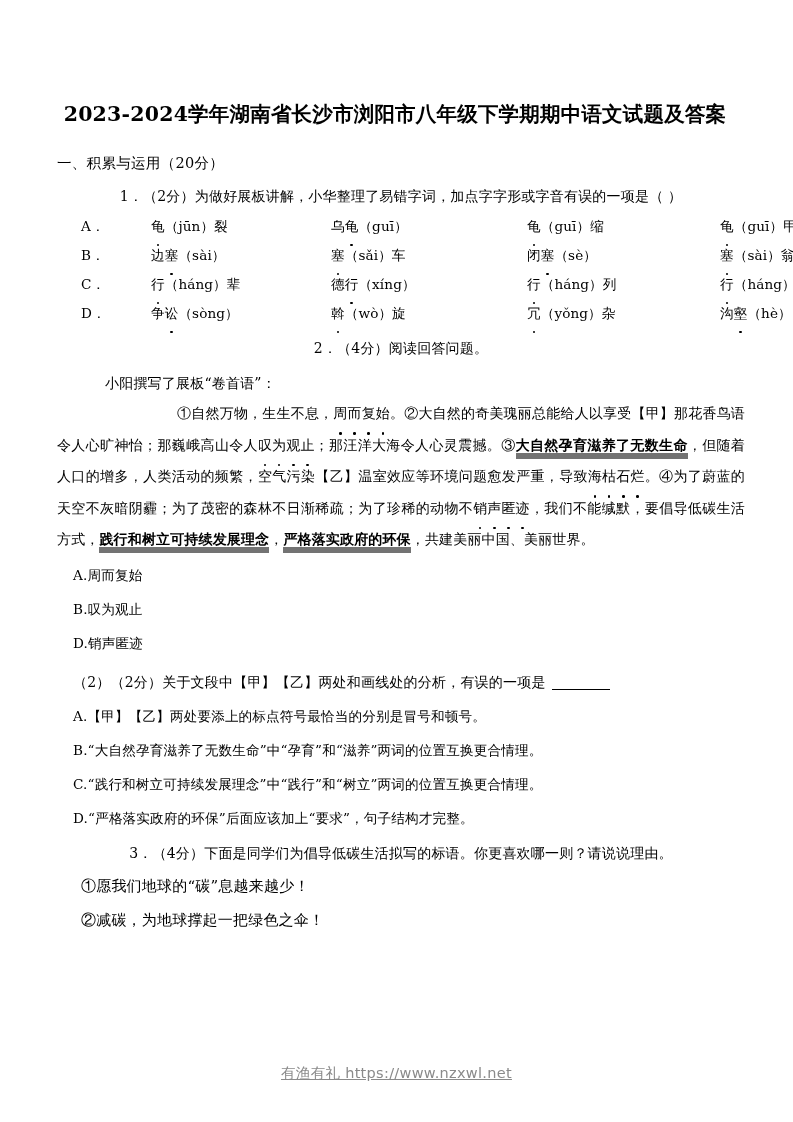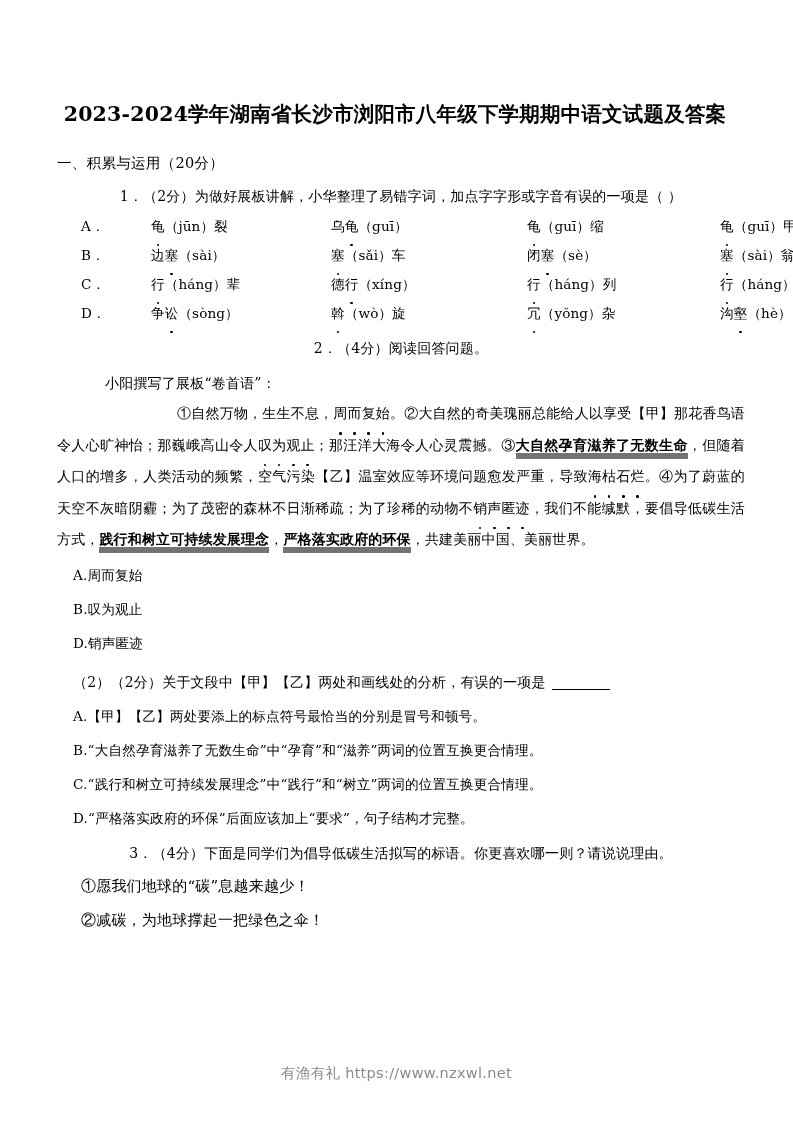--- a/index.html
+++ b/index.html
@@ -152,20 +152,21 @@
   .footer {
     position: absolute;
     left: 0;
     top: 1064px;
     width: 793px;
     text-align: center;
     font-family: "DejaVu Sans", "Liberation Sans", sans-serif;
     font-size: 14.5px;
     color: #8a8a8a;
     letter-spacing: 0.3px;
+    text-decoration: underline;
   }
 </style>
 </head>
 <body>
 
 <div class="page">
   <div class="content">
 
     <div class="doc-title">2023-2024学年湖南省长沙市浏阳市八年级下学期期中语文试题及答案</div>
 

